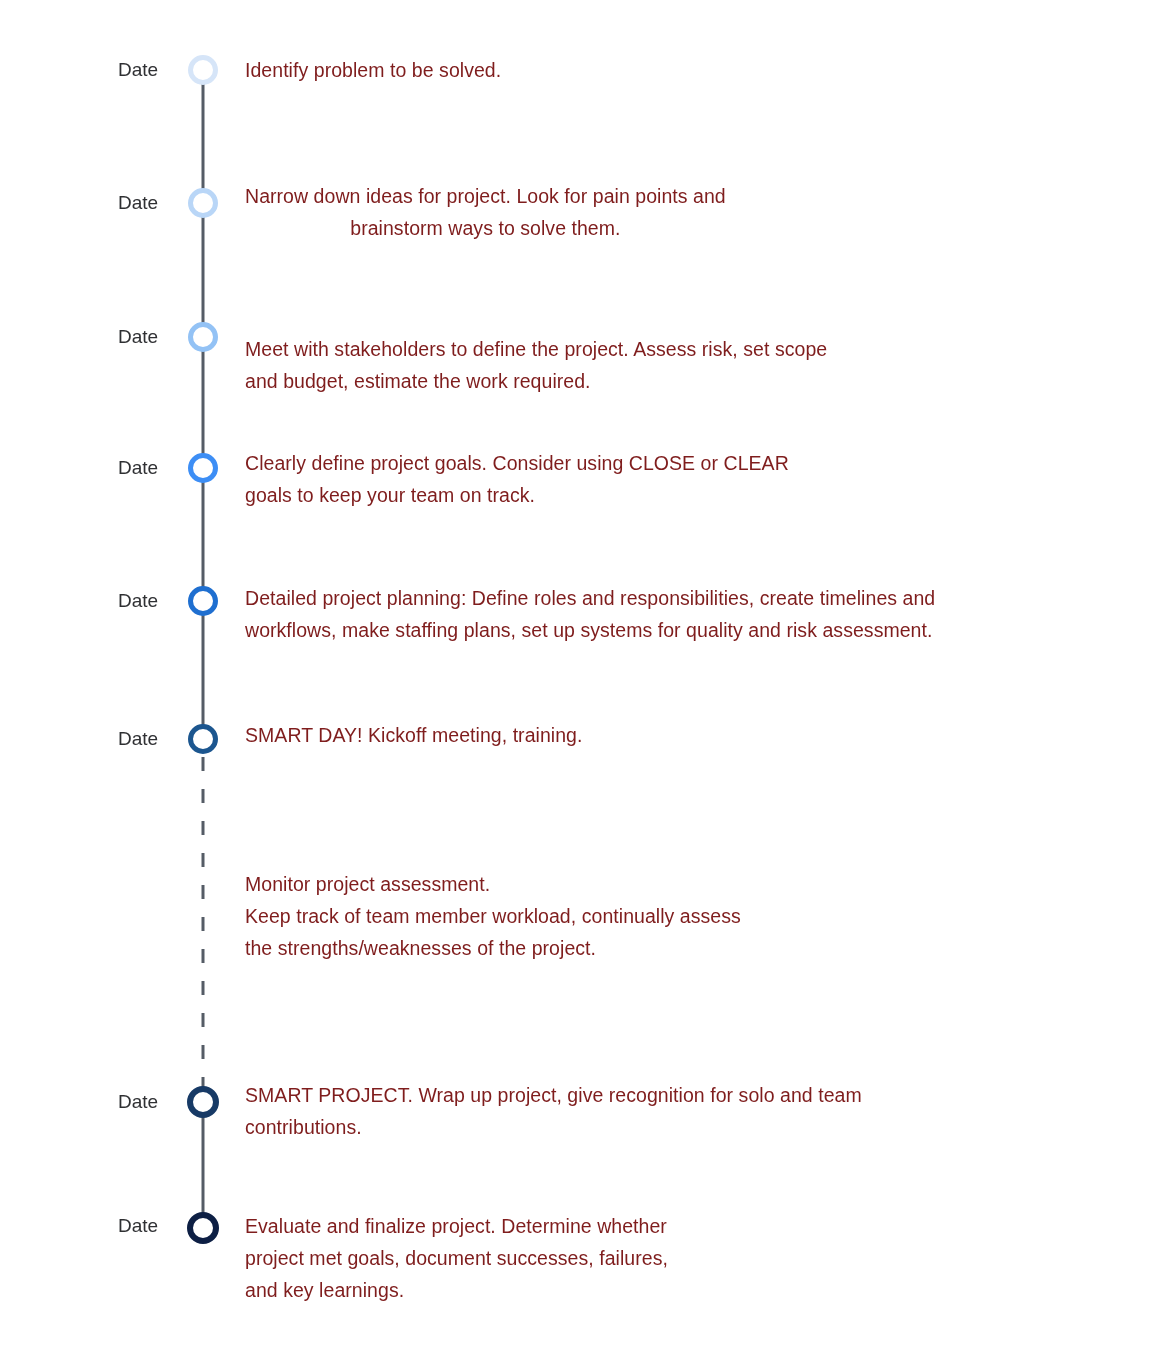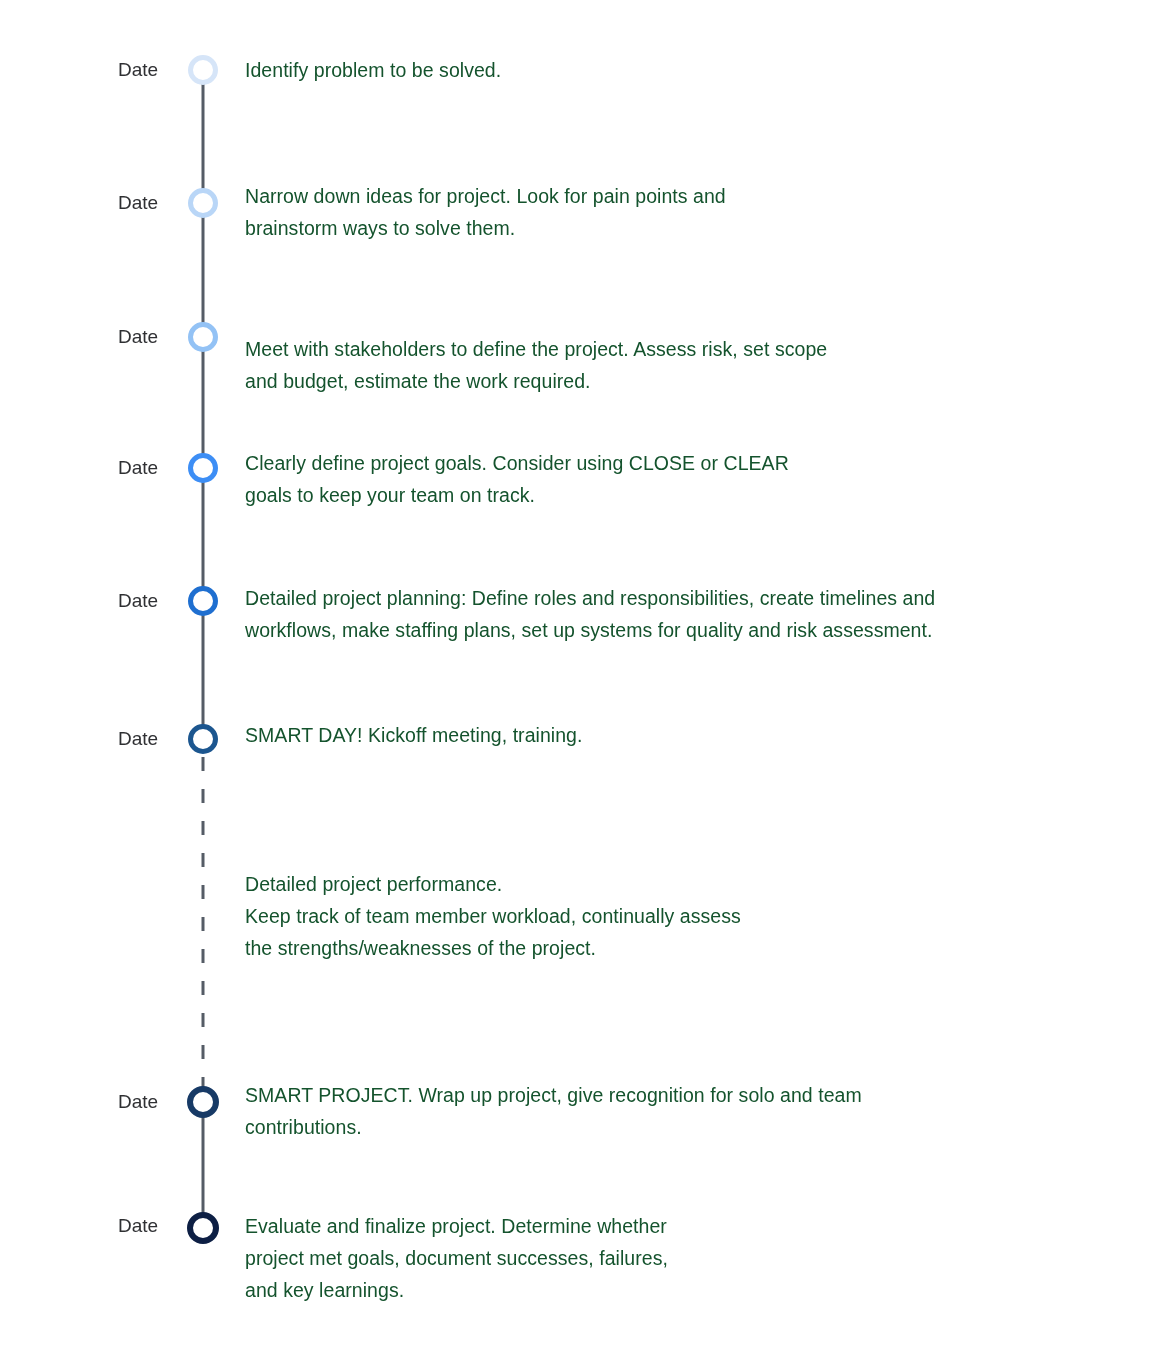--- a/index.html
+++ b/index.html
@@ -55,21 +55,21 @@
     border-radius: 50%;
     background: #ffffff;
     box-sizing: border-box;
   }
 
   .desc {
     position: absolute;
     left: 245px;
     font-size: 19.5px;
     line-height: 32px;
-    color: #14532d;
+    color: #7f1d1d;
     white-space: pre-line;
     letter-spacing: 0.05px;
   }
 </style>
 </head>
 <body>
 
 <div id="timeline">
 
   <svg class="spine" width="1160" height="1365" viewBox="0 0 1160 1365" xmlns="http://www.w3.org/2000/svg">
@@ -83,21 +83,21 @@
 
   <div class="row">
     <div class="date-label" style="top:59px;">Date</div>
     <div class="node" style="top:55px;left:188px;width:30px;height:30px;border:5px solid #d6e5f8;"></div>
     <div class="desc" style="top:54px;">Identify problem to be solved.</div>
   </div>
 
   <div class="row">
     <div class="date-label" style="top:192px;">Date</div>
     <div class="node" style="top:188px;left:188px;width:30px;height:30px;border:5px solid #b9d6f7;"></div>
-    <div class="desc" style="top:180px;">Narrow down ideas for project. Look for pain points and
+    <div class="desc" style="top:180px;text-align:center;">Narrow down ideas for project. Look for pain points and
 brainstorm ways to solve them.</div>
   </div>
 
   <div class="row">
     <div class="date-label" style="top:326px;">Date</div>
     <div class="node" style="top:322px;left:188px;width:30px;height:30px;border:5px solid #93c2f5;"></div>
     <div class="desc" style="top:319px;margin-top:14px;">Meet with stakeholders to define the project. Assess risk, set scope
 and budget, estimate the work required.</div>
   </div>
 
@@ -116,21 +116,21 @@
   </div>
 
   <div class="row">
     <div class="date-label" style="top:728px;">Date</div>
     <div class="node" style="top:724px;left:188px;width:30px;height:30px;border:5px solid #1c568f;"></div>
     <div class="desc" style="top:719px;">SMART DAY! Kickoff meeting, training.</div>
   </div>
 
   <div class="row">
     <div class="date-label" style="top:873px;"></div>
-    <div class="desc" style="top:868px;">Detailed project performance.
+    <div class="desc" style="top:868px;">Monitor project assessment.
 Keep track of team member workload, continually assess
 the strengths/weaknesses of the project.</div>
   </div>
 
   <div class="row">
     <div class="date-label" style="top:1091px;">Date</div>
     <div class="node" style="top:1086px;left:187px;width:32px;height:32px;border:6px solid #173a66;"></div>
     <div class="desc" style="top:1079px;">SMART PROJECT. Wrap up project, give recognition for solo and team
 contributions.</div>
   </div>

